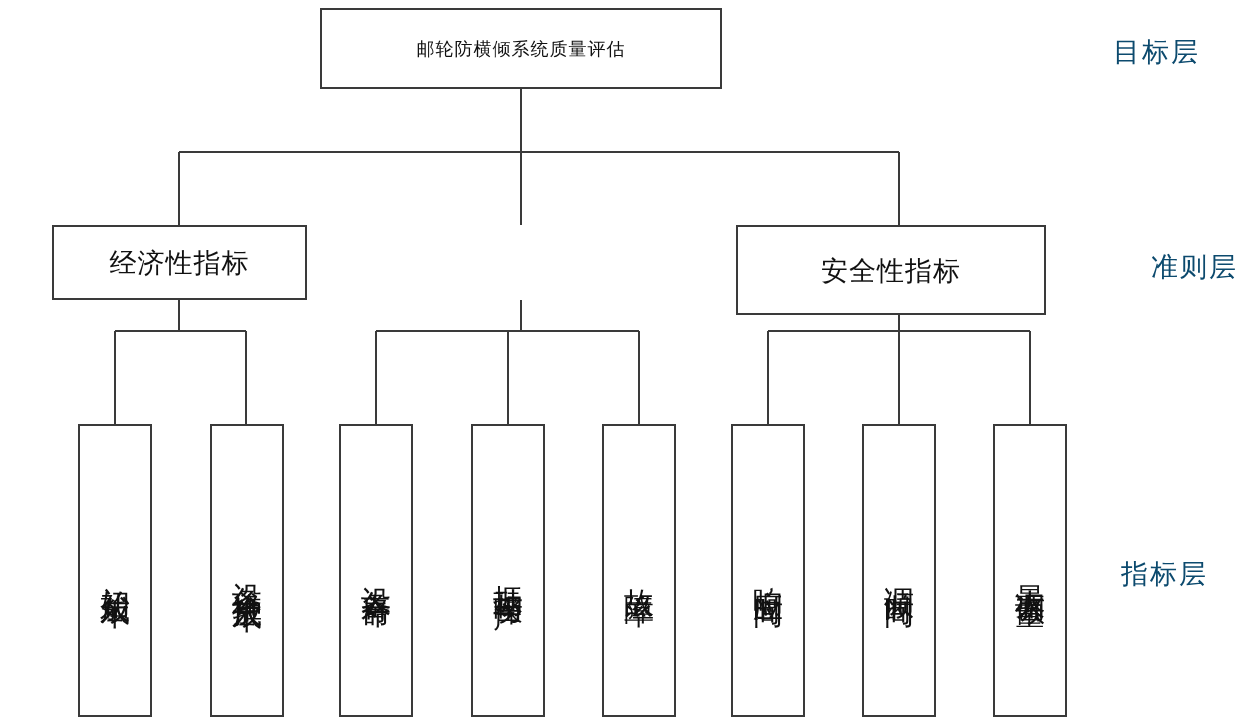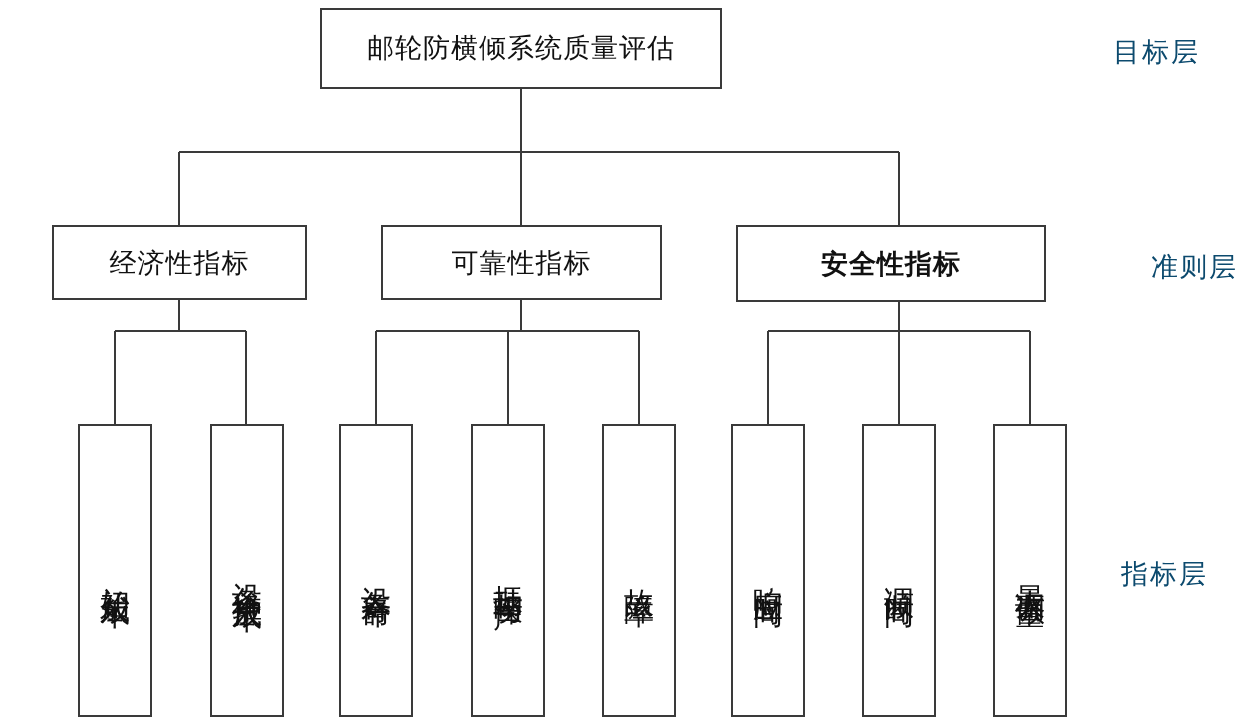--- a/index.html
+++ b/index.html
@@ -32,24 +32,23 @@
     box-sizing: border-box;
     background: #ffffff;
     border: 2px solid #3a3a3a;
     display: flex;
     align-items: center;
     justify-content: center;
     color: #111111;
     line-height: 1.0;
   }
   .node-goal {
-    font-size: 27px;
+    font-size: 18px;
     letter-spacing: 1px;
     white-space: nowrap;
-    font-family: Liberation Serif, serif;
   }
   .node-criteria {
     font-size: 27px;
     letter-spacing: 1px;
     white-space: nowrap;
   }
   .node-leaf {
     writing-mode: vertical-rl;
     text-orientation: upright;
     font-size: 30px;
@@ -106,25 +105,22 @@
   </svg>
 
   <div class="node node-goal" style="left:320px; top:8px; width:402px; height:81px;">
     <span>邮轮防横倾系统质量评估</span>
   </div>
 
   <div class="node node-criteria" style="left:52px; top:225px; width:255px; height:75px;text-align:right;">
     <span>经济性指标</span>
   </div>
 
-  <div class="node node-criteria" style="left:381px; top:225px; width:281px; height:75px;">
-    <span>可靠性指标</span>
-  </div>
 
-  <div class="node node-criteria" style="left:736px; top:225px; width:310px; height:77px;font-weight:bold;">
+  <div class="node node-criteria" style="left:736px; top:225px; width:310px; height:90px;">
     <span>安全性指标</span>
   </div>
 
   <div class="node node-leaf" style="left:78px; top:424px; width:74px; height:293px;">
     <span class="vtext">初始成本</span>
   </div>
 
   <div class="node node-leaf" style="left:210px; top:424px; width:74px; height:293px;">
     <span class="vtext">设备维护成本</span>
   </div>

